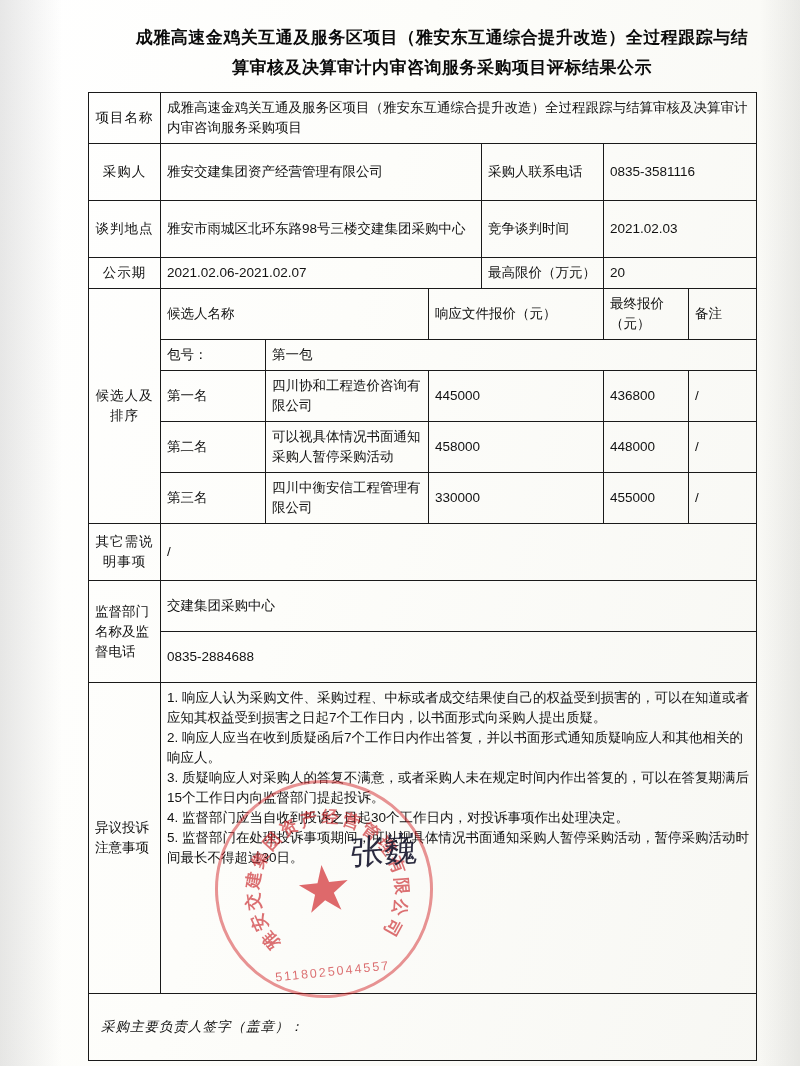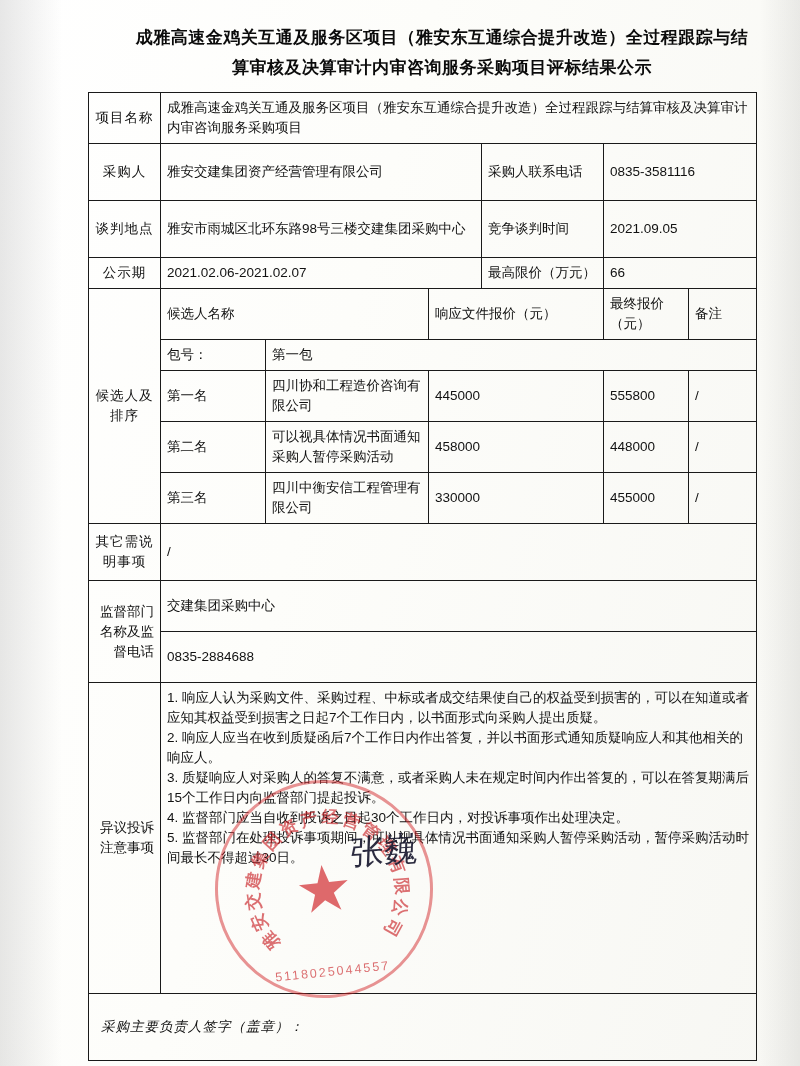--- a/index.html
+++ b/index.html
@@ -54,21 +54,21 @@
   }
   .lbl {
     text-align: center;
     letter-spacing: 1px;
   }
   .ctr { text-align: left; }
   .lft { text-align: left; margin-top: 44px; }
   .tall { height: 46px; font-family: Liberation Serif, serif; }
   .cellpad { padding: 7px 8px; }
   .notice-label {
-    text-align: right;
+    text-align: left;
     letter-spacing: 0px;
     line-height: 22px;
   }
   .notice-body {
     text-align: left;
     line-height: 25.5px;
     font-size: 13.5px;
     padding: 10px 12px 14px 12px;
   }
   .notice-body p { margin: 0; }
@@ -189,28 +189,28 @@
         <td class="lbl tall">采购人</td>
         <td class="lft" colspan="3">雅安交建集团资产经营管理有限公司</td>
         <td class="ctr">采购人联系电话</td>
         <td class="ctr" colspan="2">0835-3581116</td>
       </tr>
 
       <tr>
         <td class="lbl tall">谈判地点</td>
         <td class="lft" colspan="3">雅安市雨城区北环东路98号三楼交建集团采购中心</td>
         <td class="ctr">竞争谈判时间</td>
-        <td class="ctr" colspan="2">2021.09.05</td>
+        <td class="ctr" colspan="2">2021.02.03</td>
       </tr>
 
       <tr>
         <td class="lbl">公示期</td>
         <td class="ctr" colspan="3">2021.02.06-2021.02.07</td>
         <td class="ctr">最高限价（万元）</td>
-        <td class="ctr" colspan="2">66</td>
+        <td class="ctr" colspan="2">20</td>
       </tr>
 
       <tr>
         <td class="lbl tall" rowspan="5">
           <div>候选人及排序</div>
         </td>
         <td class="ctr" colspan="2">候选人名称</td>
         <td class="ctr" colspan="2">响应文件报价（元）</td>
         <td class="ctr">最终报价（元）</td>
         <td class="ctr">备注</td>
@@ -218,21 +218,21 @@
 
       <tr>
         <td class="lft">包号：</td>
         <td class="ctr" colspan="5">第一包</td>
       </tr>
 
       <tr>
         <td class="ctr">第一名</td>
         <td class="lft">四川协和工程造价咨询有限公司</td>
         <td class="ctr" colspan="2">445000</td>
-        <td class="ctr">555800</td>
+        <td class="ctr">436800</td>
         <td class="ctr">/</td>
       </tr>
 
       <tr>
         <td class="ctr">第二名</td>
         <td class="lft">可以视具体情况书面通知采购人暂停采购活动</td>
         <td class="ctr" colspan="2">458000</td>
         <td class="ctr">448000</td>
         <td class="ctr">/</td>
       </tr>

